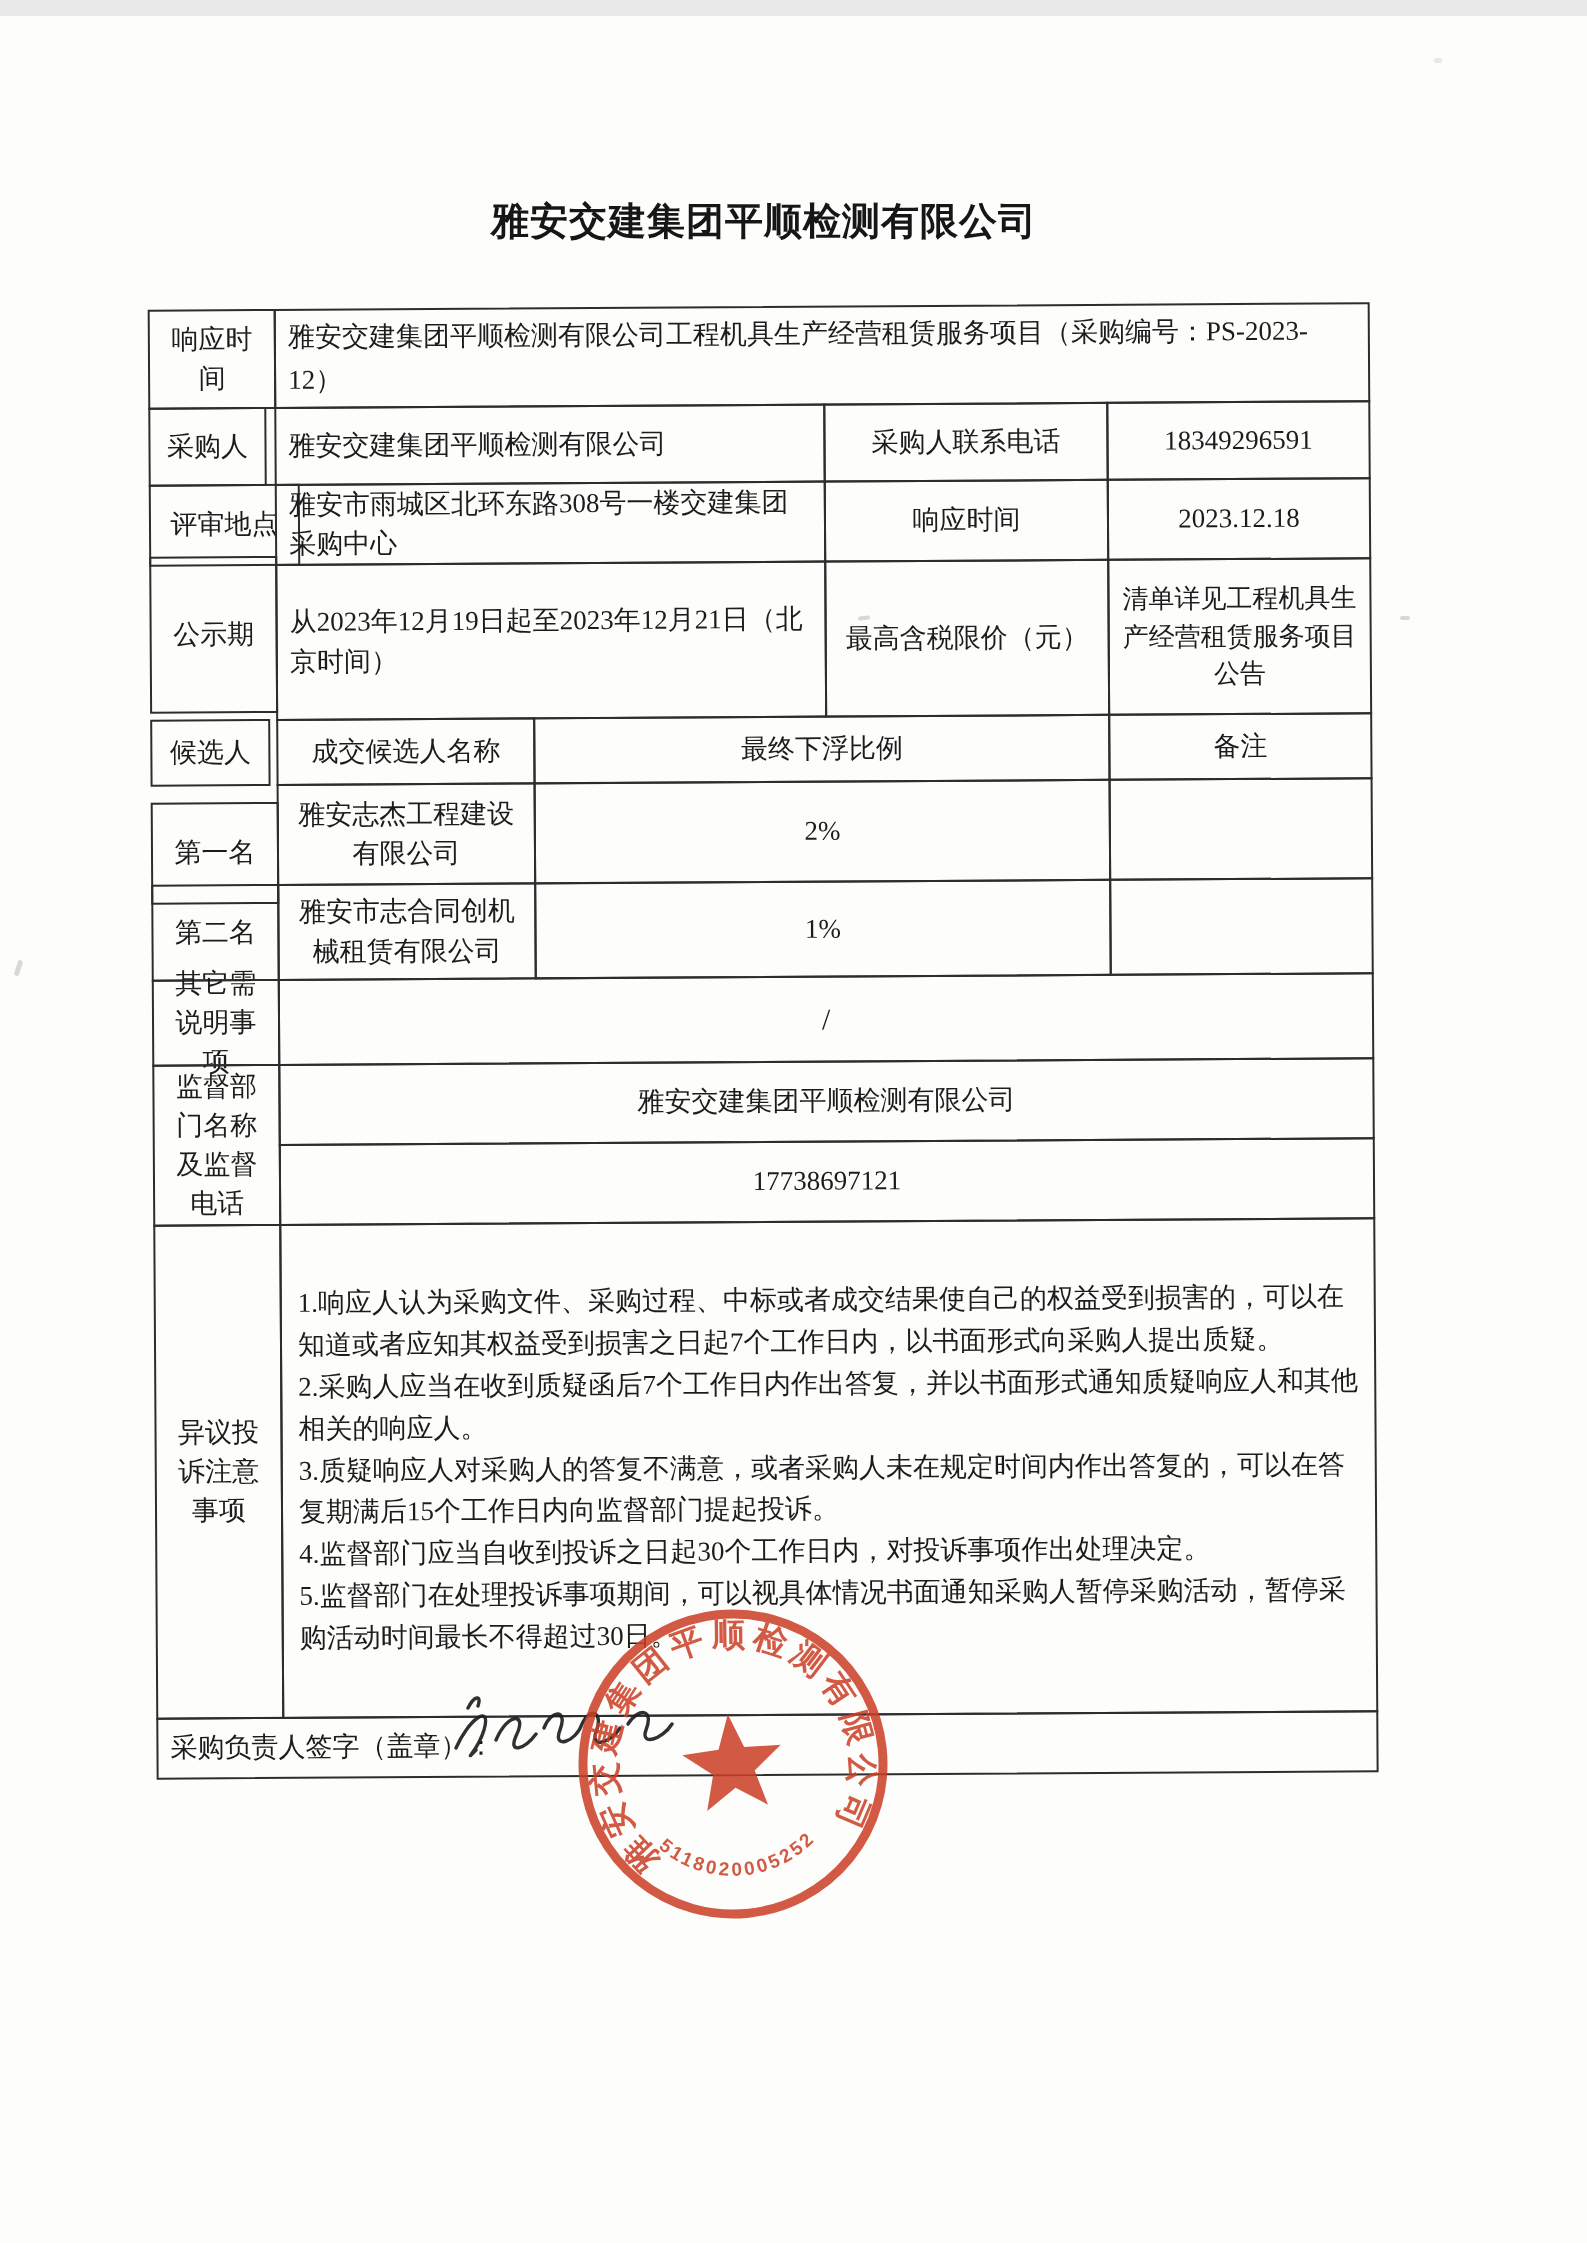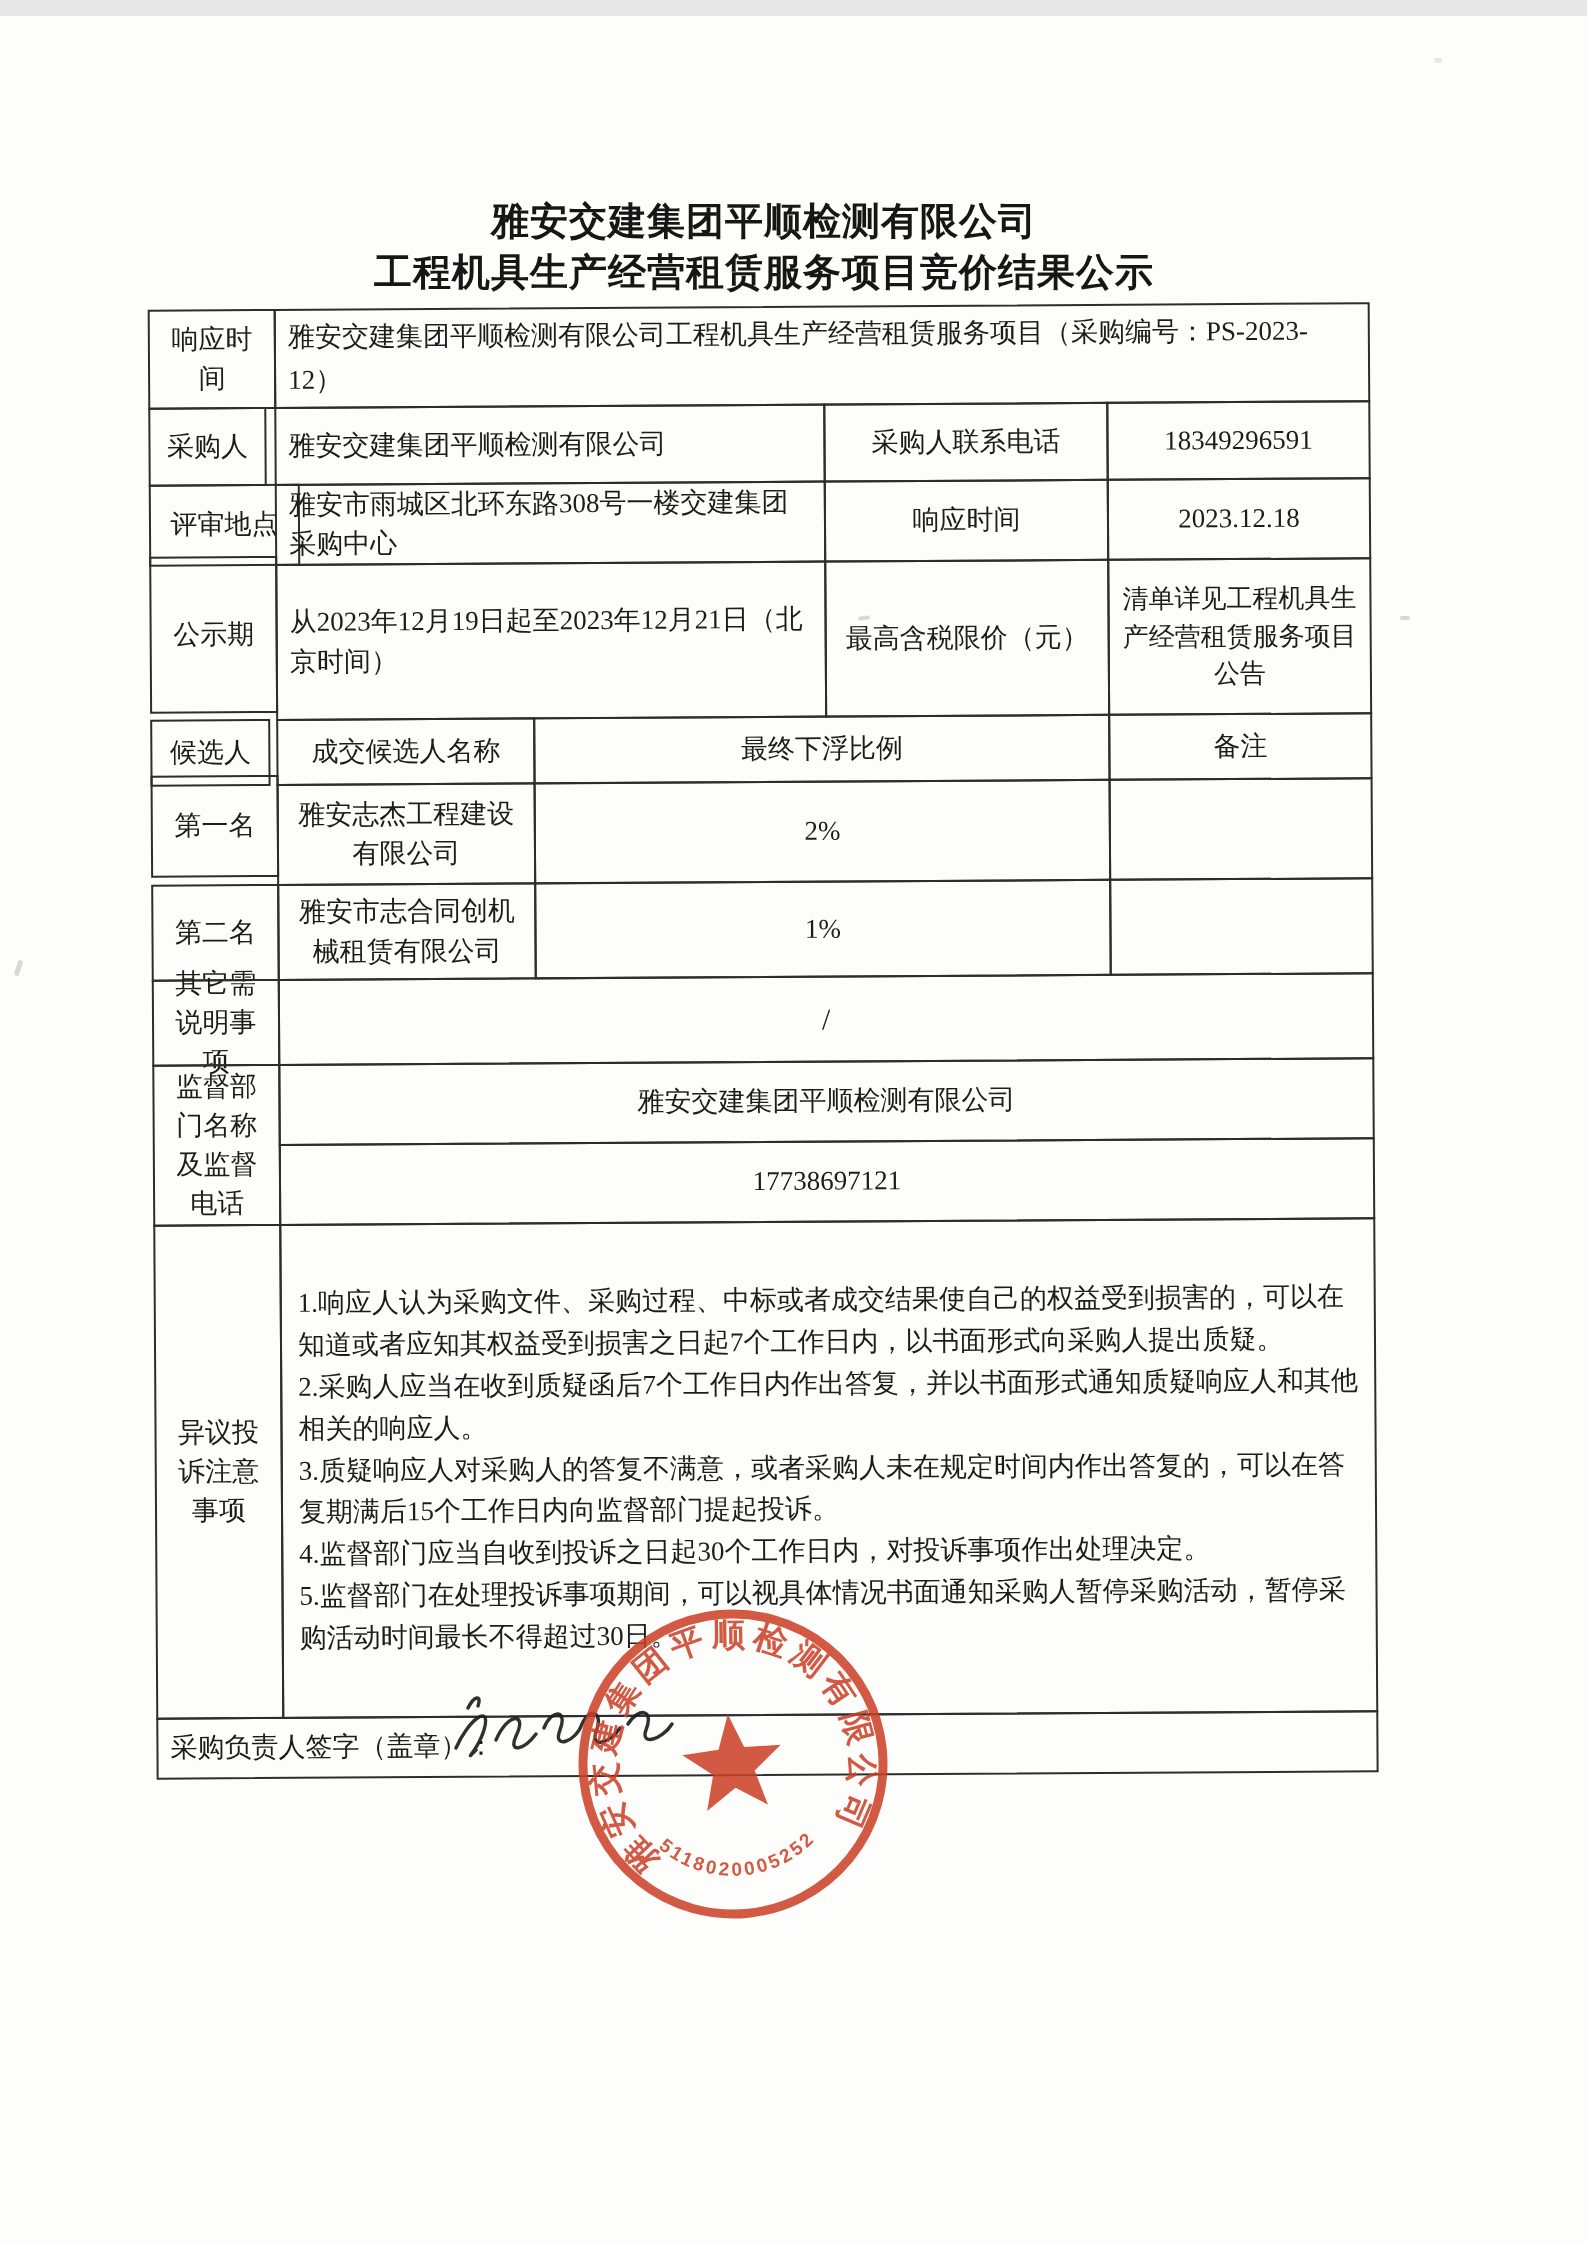--- a/index.html
+++ b/index.html
@@ -38,21 +38,20 @@
   .stamp{position:absolute;left:573px;top:1588px;width:320px;height:320px;opacity:0.86;transform:rotate(-6deg);}
   .signature-svg{position:absolute;left:438px;top:1662px;width:260px;height:110px;}
   .speck{position:absolute;background:#b9b9b6;opacity:.55;border-radius:2px;}
 </style>
 </head>
 <body>
 
 <div class="page">
 
   <div class="title" style="top:180px">雅安交建集团平顺检测有限公司</div>
-  <div class="title" style="top:231px">工程机具生产经营租赁服务项目竞价结果公示</div>
 
   <div class="table-area">
 
     <div class="cell label-cell" style="left:152px;top:290px;width:128px;height:100px">响应时间</div>
     <div class="cell left" style="left:278px;top:290px;width:1096px;height:100px;line-height:1.6">雅安交建集团平顺检测有限公司工程机具生产经营租赁服务项目（采购编号：PS-2023-12）</div>
 
     <div class="cell label-cell" style="left:152px;top:388px;width:118px;height:79px">采购人</div>
     <div class="cell left" style="left:278px;top:388px;width:551px;height:79px">雅安交建集团平顺检测有限公司</div>
     <div class="cell" style="left:827px;top:388px;width:285px;height:79px">采购人联系电话</div>
     <div class="cell" style="left:1110px;top:388px;width:264px;height:79px">18349296591</div>
@@ -65,21 +64,21 @@
     <div class="cell label-cell" style="left:152px;top:537px;width:128px;height:157px">公示期</div>
     <div class="cell left" style="left:278px;top:545px;width:551px;height:157px">从2023年12月19日起至2023年12月21日（北京时间）</div>
     <div class="cell" style="left:827px;top:545px;width:285px;height:157px">最高含税限价（元）</div>
     <div class="cell" style="left:1110px;top:545px;width:264px;height:157px;font-size:26px">清单详见工程机具生产经营租赁服务项目公告</div>
 
     <div class="cell" style="left:152px;top:700px;width:120px;height:67px">候选人</div>
     <div class="cell" style="left:278px;top:700px;width:259px;height:67px">成交候选人名称</div>
     <div class="cell" style="left:535px;top:700px;width:577px;height:67px">最终下浮比例</div>
     <div class="cell" style="left:1110px;top:700px;width:264px;height:67px">备注</div>
 
-    <div class="cell" style="left:152px;top:756px;width:128px;height:102px">第一名</div>
+    <div class="cell" style="left:152px;top:783px;width:128px;height:102px">第一名</div>
     <div class="cell" style="left:278px;top:765px;width:259px;height:102px">雅安志杰工程建设有限公司</div>
     <div class="cell" style="left:535px;top:765px;width:577px;height:102px">2%</div>
     <div class="cell" style="left:1110px;top:765px;width:264px;height:102px"></div>
 
     <div class="cell" style="left:152px;top:865px;width:128px;height:97px">第二名</div>
     <div class="cell" style="left:278px;top:865px;width:259px;height:97px">雅安市志合同创机械租赁有限公司</div>
     <div class="cell" style="left:535px;top:865px;width:577px;height:97px">1%</div>
     <div class="cell" style="left:1110px;top:865px;width:264px;height:97px"></div>
 
     <div class="cell label-cell" style="left:152px;top:960px;width:128px;height:87px">其它需说明事项</div>

